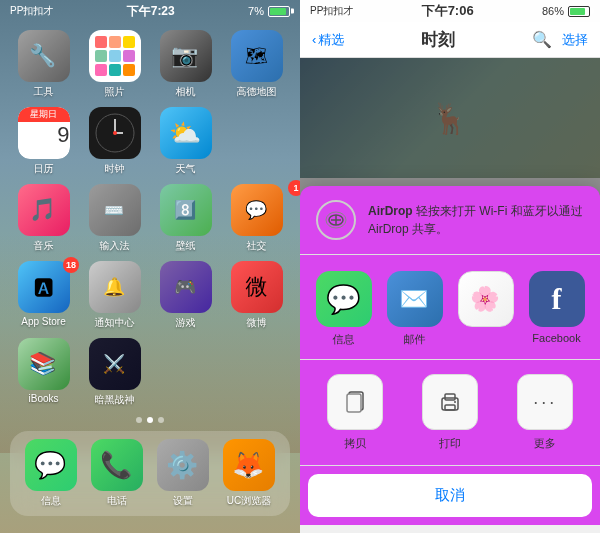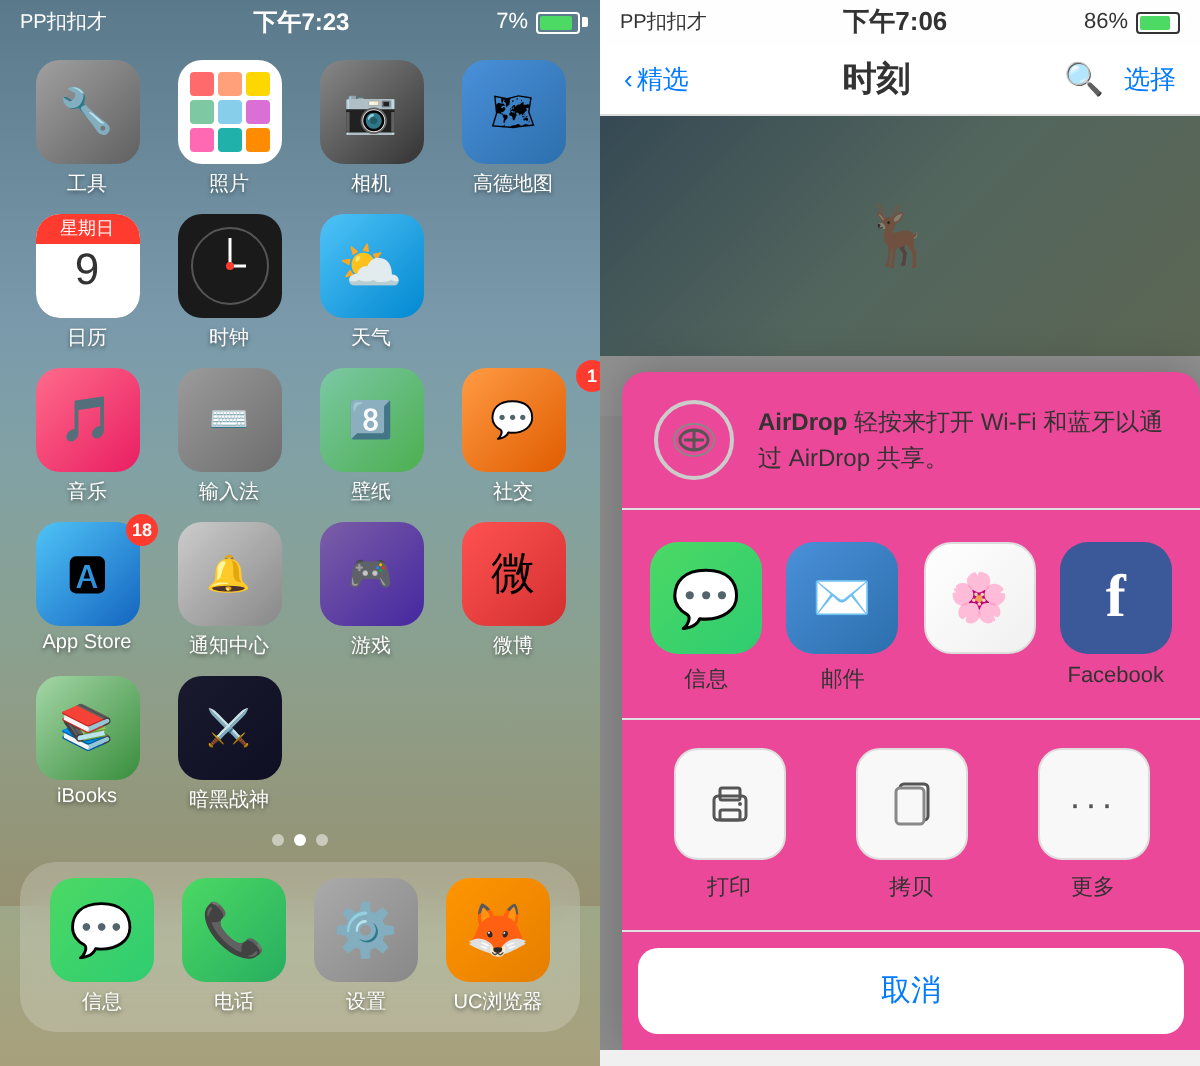--- a/index.html
+++ b/index.html
@@ -264,22 +264,22 @@
     .share-btn {
       color: #007aff;
       font-size: 13px;
       float: right;
     }
 
     
     .share-sheet {
       position: absolute;
       bottom: 0;
-      left: 11px; right: 0;
-      background: #ec4899;
+      left: 0; right: 0;
+      background: #d946ef;
       border-radius: 12px 12px 0 0;
       box-shadow: 0 -2px 20px rgba(0,0,0,0.2);
       z-index: 100;
       margin-top: 16px;
     }
 
     
     .airdrop-row {
       display: flex;
       align-items: center;
@@ -384,21 +384,21 @@
 
     
     .clock-face {
       width: 40px; height: 40px;
     }
 
     
     .cal-inner {
       display: flex;
       flex-direction: column;
-      align-items: center;
+      align-items: flex-end;
       width: 100%;
       height: 100%;
       background: #fff;
       border-radius: 12px;
       overflow: hidden;
     }
     .cal-header {
       background: #ff3b30;
       width: 100%;
       text-align: center;
@@ -679,39 +679,39 @@
           <div class="share-app-icon icon-facebook" style="font-size:30px; font-weight:bold; font-family:Georgia,serif">f</div>
           <span class="share-app-label">Facebook</span>
         </div>
       </div>
 
       
       <div class="action-row">
         <div class="action-item">
           <div class="action-icon-box">
             <svg width="28" height="28" viewBox="0 0 28 28">
+              <rect x="8" y="4" width="14" height="18" rx="2" fill="none" stroke="#555" stroke-width="1.5"></rect>
+              <rect x="6" y="6" width="14" height="18" rx="2" fill="#f8f8f8" stroke="#888" stroke-width="1.5"></rect>
+            </svg>
+          </div>
+          <span class="action-label">拷贝</span>
+        </div>
+        <div class="action-item">
+          <div class="action-icon-box">
+            <svg width="28" height="28" viewBox="0 0 28 28">
               <rect x="6" y="10" width="16" height="12" rx="2" fill="none" stroke="#555" stroke-width="1.5"></rect>
               <rect x="9" y="6" width="10" height="6" rx="1" fill="none" stroke="#555" stroke-width="1.5"></rect>
               <rect x="9" y="17" width="10" height="5" rx="1" fill="none" stroke="#555" stroke-width="1.5"></rect>
               <circle cx="19" cy="14" r="1" fill="#555"></circle>
             </svg>
           </div>
           <span class="action-label">打印</span>
         </div>
         <div class="action-item">
           <div class="action-icon-box">
-            <svg width="28" height="28" viewBox="0 0 28 28">
-              <rect x="8" y="4" width="14" height="18" rx="2" fill="none" stroke="#555" stroke-width="1.5"></rect>
-              <rect x="6" y="6" width="14" height="18" rx="2" fill="#f8f8f8" stroke="#888" stroke-width="1.5"></rect>
-            </svg>
-          </div>
-          <span class="action-label">拷贝</span>
-        </div>
-        <div class="action-item">
-          <div class="action-icon-box">
             <span style="font-size:18px; color:#555; letter-spacing:2px">···</span>
           </div>
           <span class="action-label">更多</span>
         </div>
       </div>
 
       
       <button class="cancel-btn">取消</button>
     </div>
   </div>

